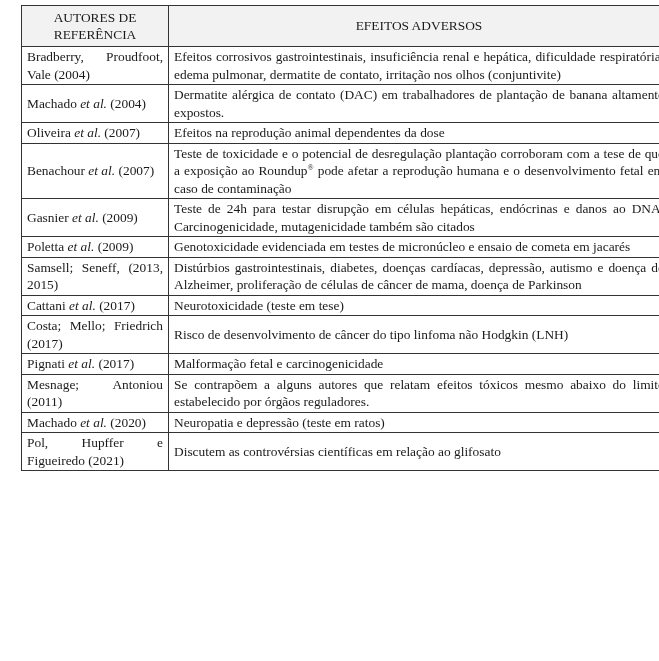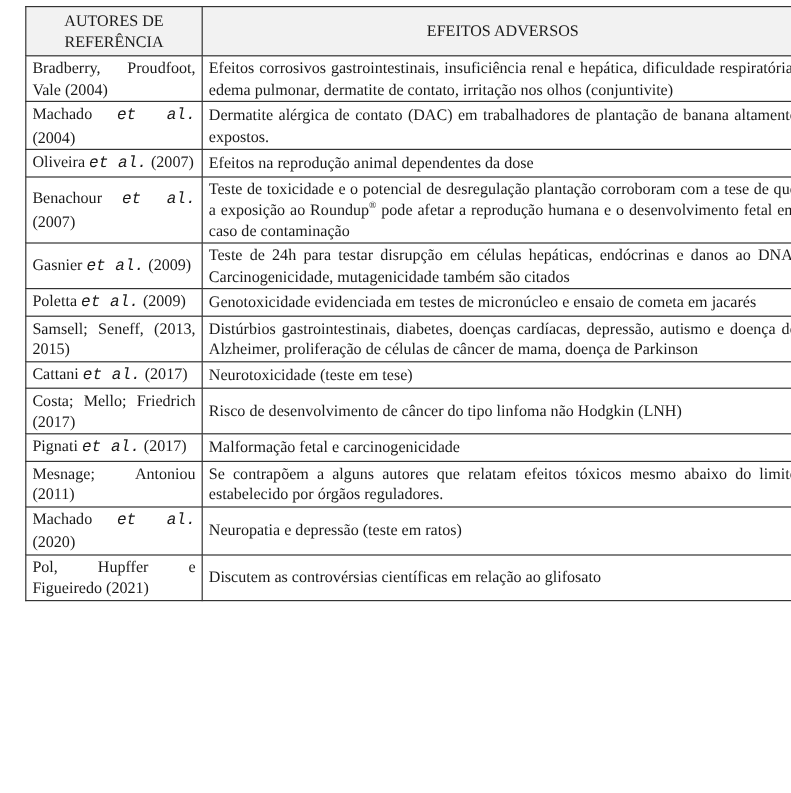--- a/index.html
+++ b/index.html
@@ -21,21 +21,21 @@
     text-align: justify;
     font-weight: normal;
   }
   table.ref th {
     background: #f2f2f2;
     text-align: center;
     height: 38px;
   }
   table.ref td.author { text-align: justify; text-align-last: left; }
   table.ref td.effect { text-align: justify; }
-  .it { font-style: italic; font-family: Liberation Mono, monospace; }
+  .it { font-style: italic; }
   sup { font-size: 8px; line-height: 0; }
 </style>
 </head>
 <body>
 
 <table class="ref">
   <colgroup>
       <col class="c1">
       <col class="c2">
     </colgroup>

